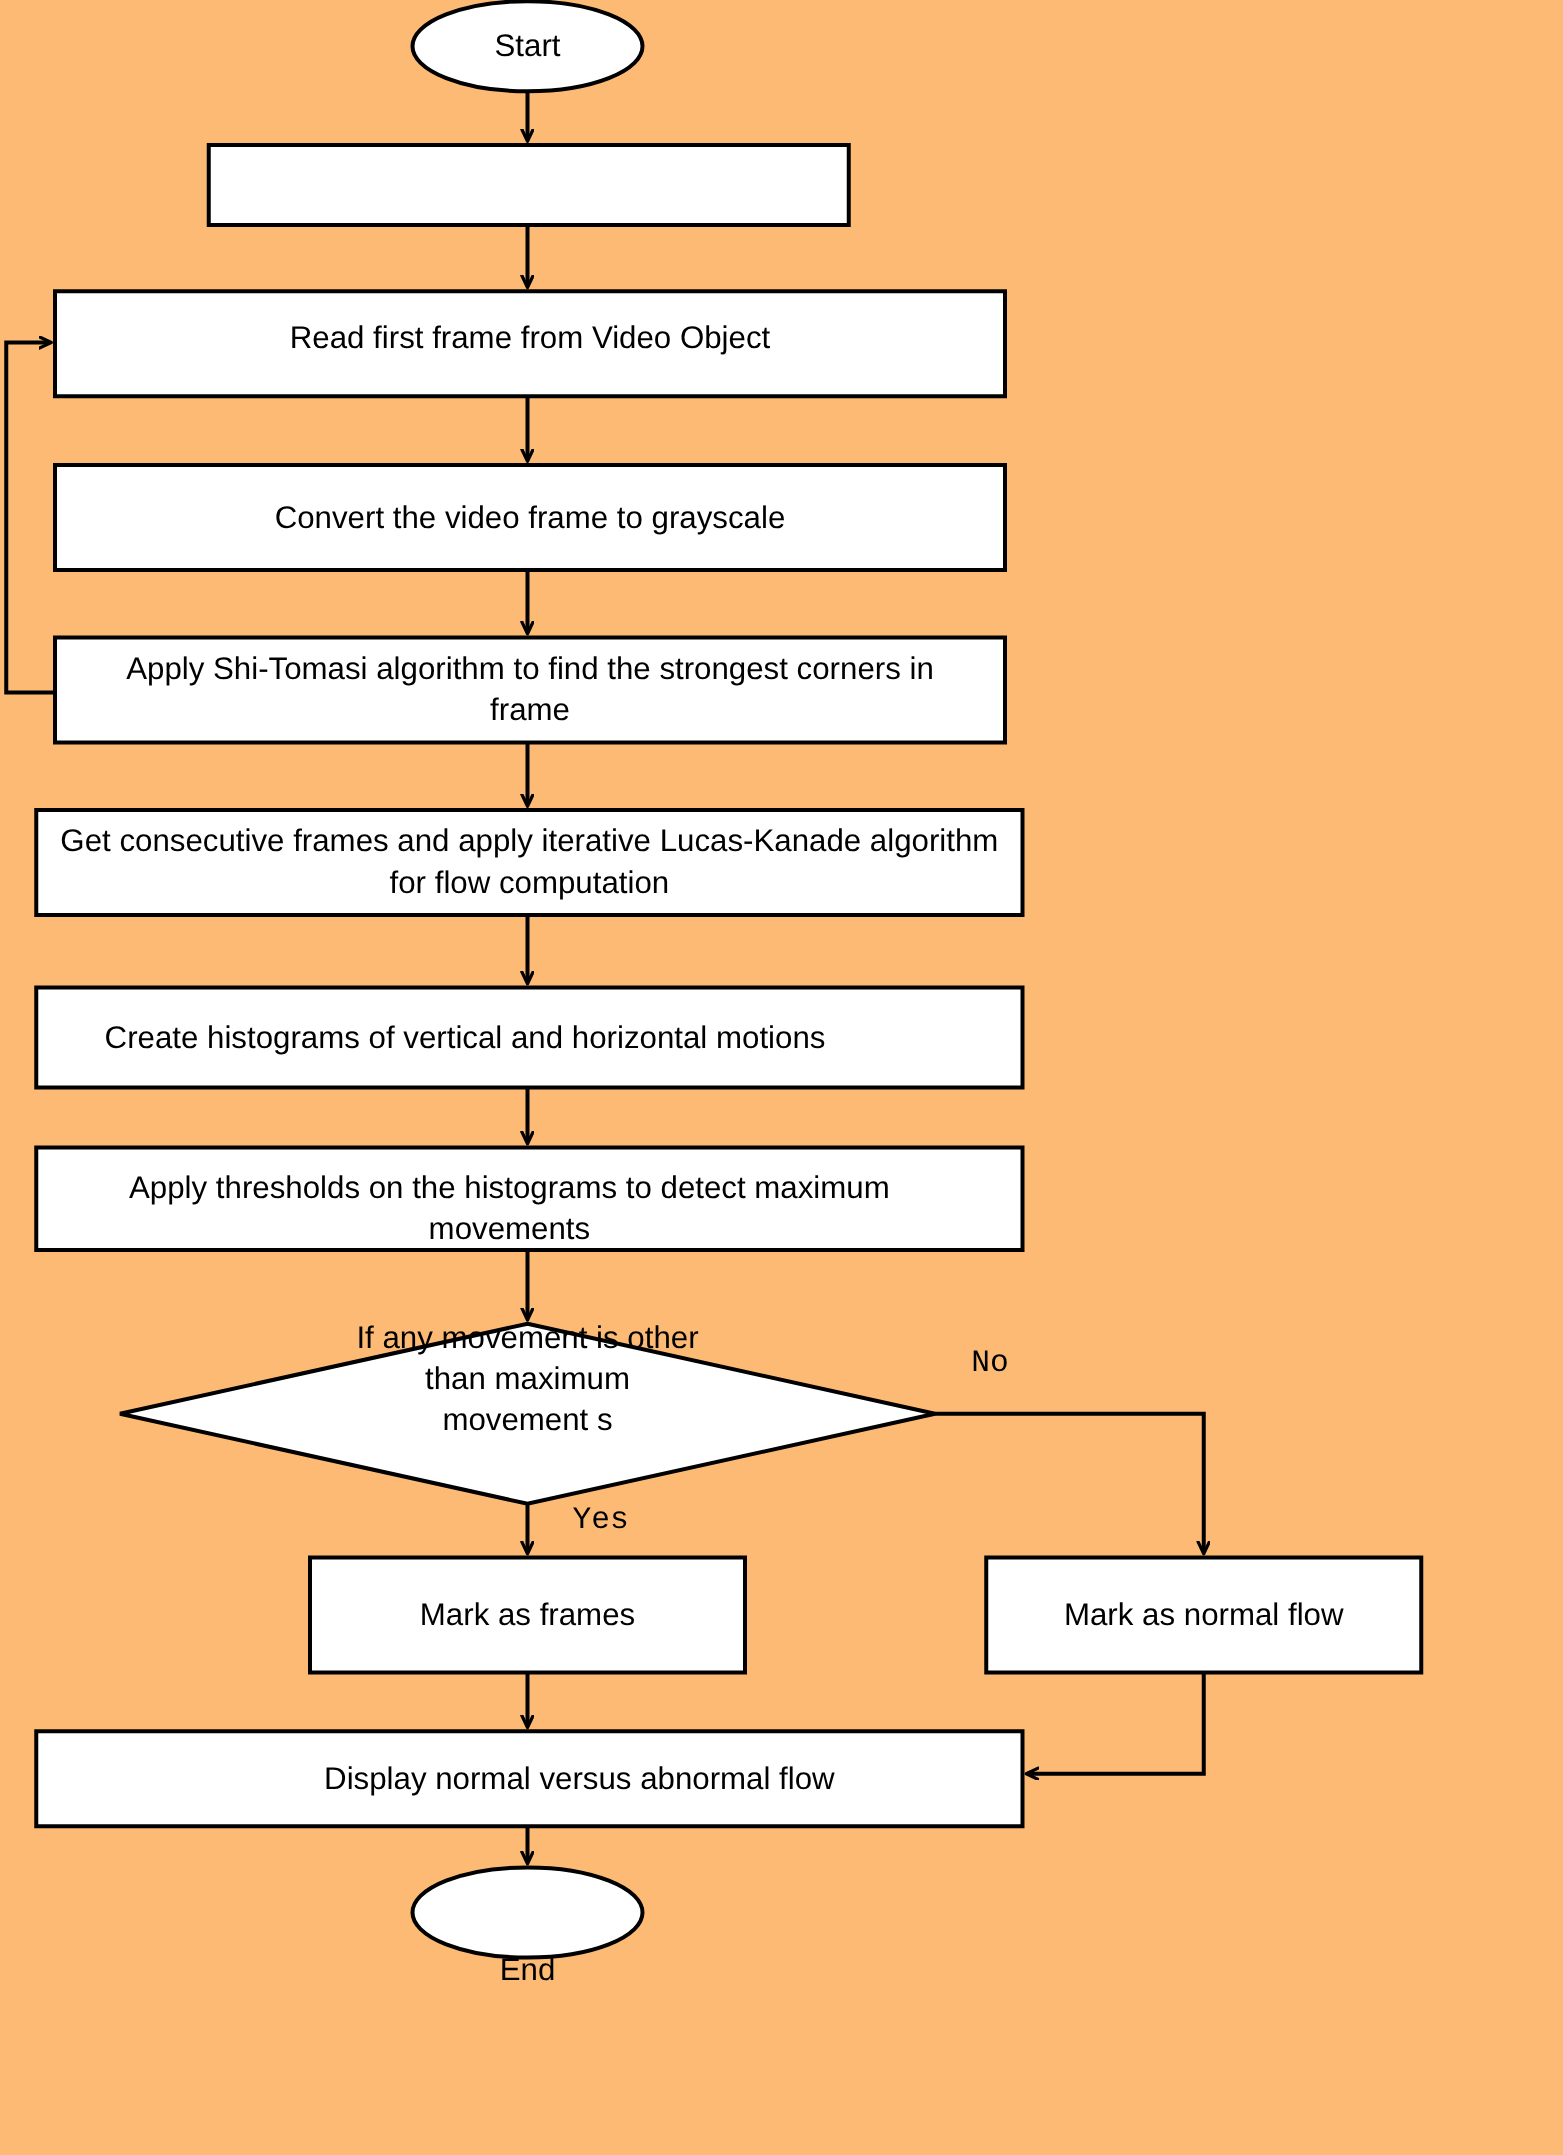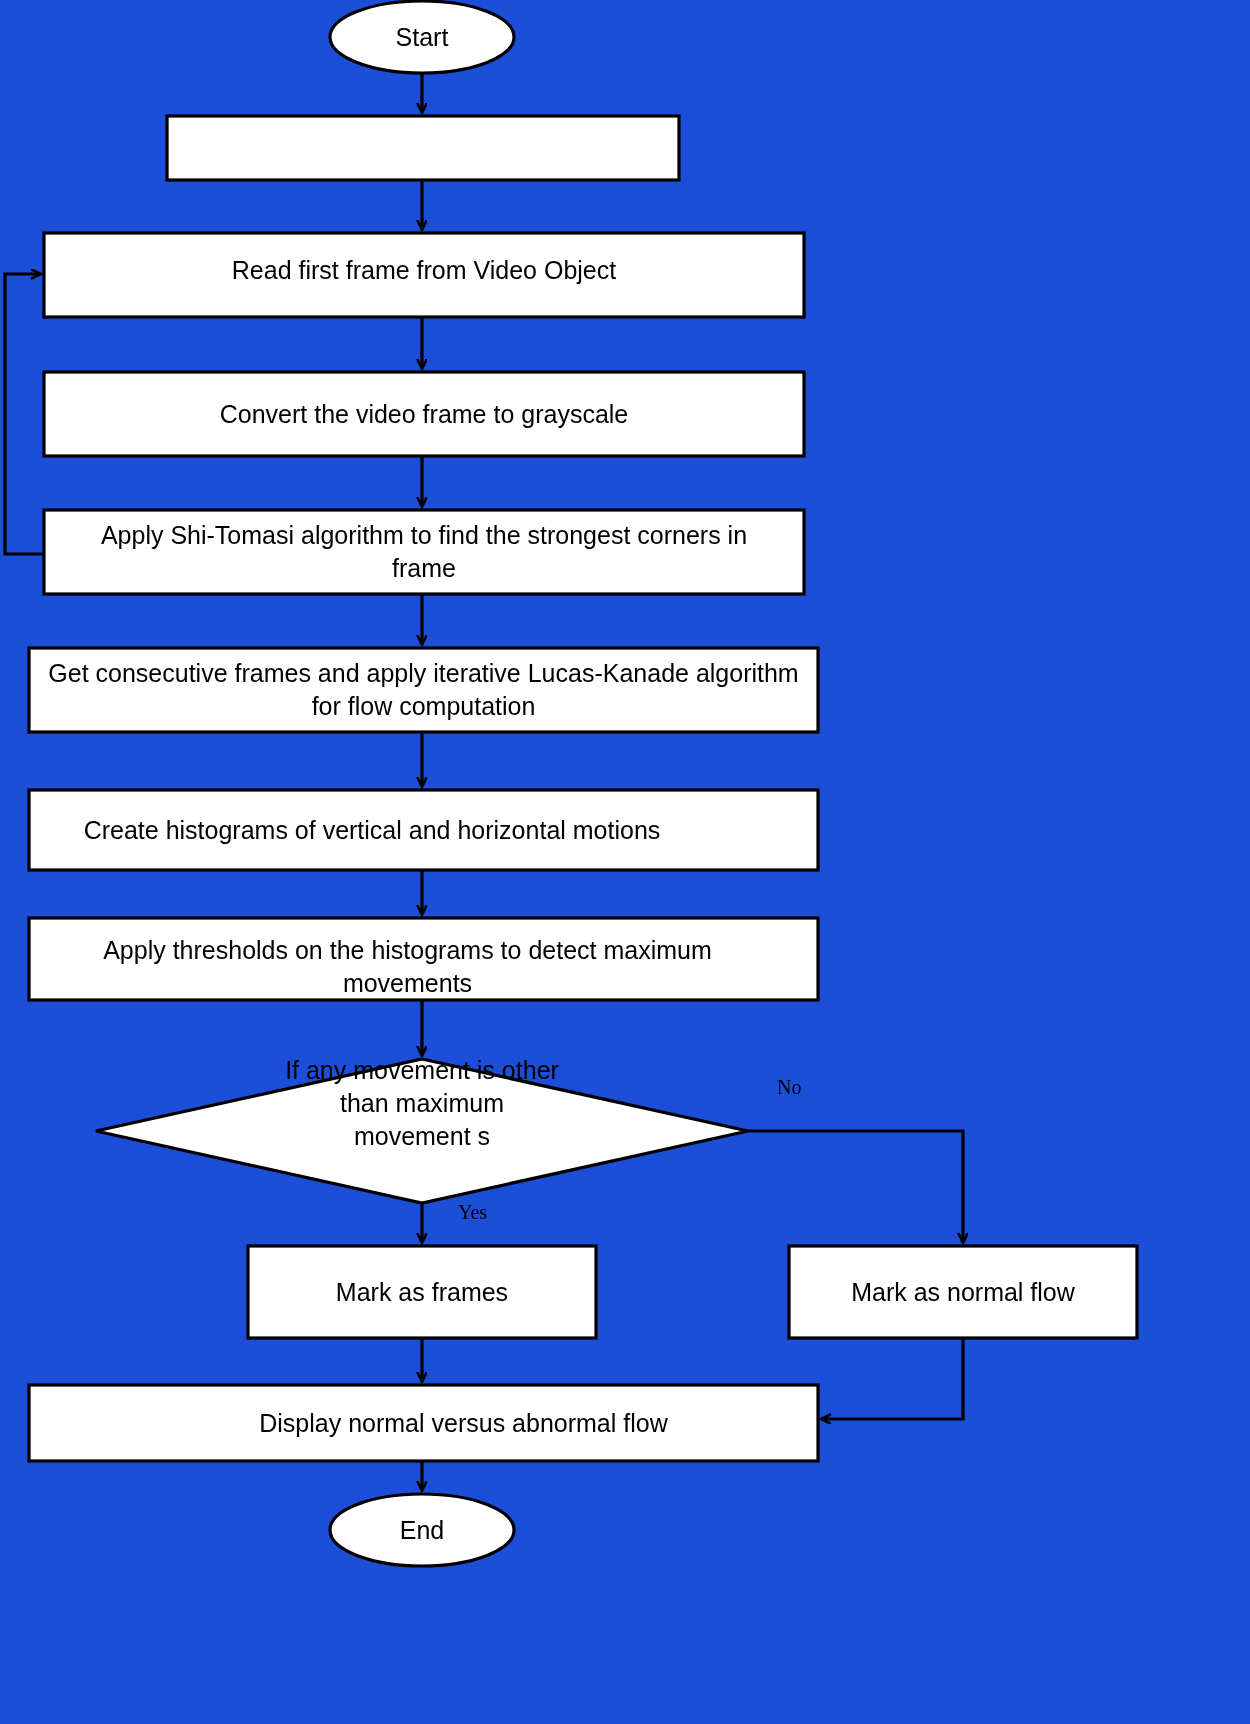--- a/index.html
+++ b/index.html
@@ -4,21 +4,21 @@
 <style>
   html, body {
     margin: 0;
     padding: 0;
     background: #ffffff;
   }
   #canvas {
     position: relative;
     width: 1250px;
     height: 1724px;
-    background: #1d4ed8;
+    background: #fdba74;
     font-family: "Liberation Sans", sans-serif;
     overflow: hidden;
   }
   svg#flow {
     position: absolute;
     left: 0;
     top: 0;
     width: 1250px;
     height: 1724px;
   }
@@ -31,22 +31,22 @@
     color: #000000;
     font-size: 25px;
     line-height: 1.32;
     font-family: "Liberation Sans", sans-serif;
     white-space: pre-line;
     pointer-events: none;
   }
   .edge-label {
     position: absolute;
     color: #000000;
-    font-size: 20px;
-    font-family: Liberation Serif, serif;
+    font-size: 25px;
+    font-family: Liberation Mono, monospace;
     white-space: nowrap;
   }
 </style>
 </head>
 <body>
 
 <div id="canvas">
 
   <svg id="flow" viewBox="0 0 1250 1724">
     <defs>
@@ -134,19 +134,19 @@
   <div class="shape-text" style="left:272px; top:1046px; width:300px; height:114px;">If any movement is other
 than maximum
 movement s</div>
 
   <div class="shape-text" style="left:248px; top:1246px; width:348px; height:92px;">Mark as frames</div>
 
   <div class="shape-text" style="left:789px; top:1246px; width:348px; height:92px;">Mark as normal flow</div>
 
   <div class="shape-text" style="left:29px; top:1385px; width:869px; height:76px;">Display normal versus abnormal flow</div>
 
-  <div class="shape-text" style="left:330px; top:1494px; width:184px; height:72px;">End</div>
+  <div class="shape-text" style="left:330px; top:1540px; width:184px; height:72px;">End</div>
 
   <div class="edge-label" style="left:458px; top:1201px;">Yes</div>
 
   <div class="edge-label" style="left:777px; top:1076px;">No</div>
 
 </div>
 
 </body></html>

